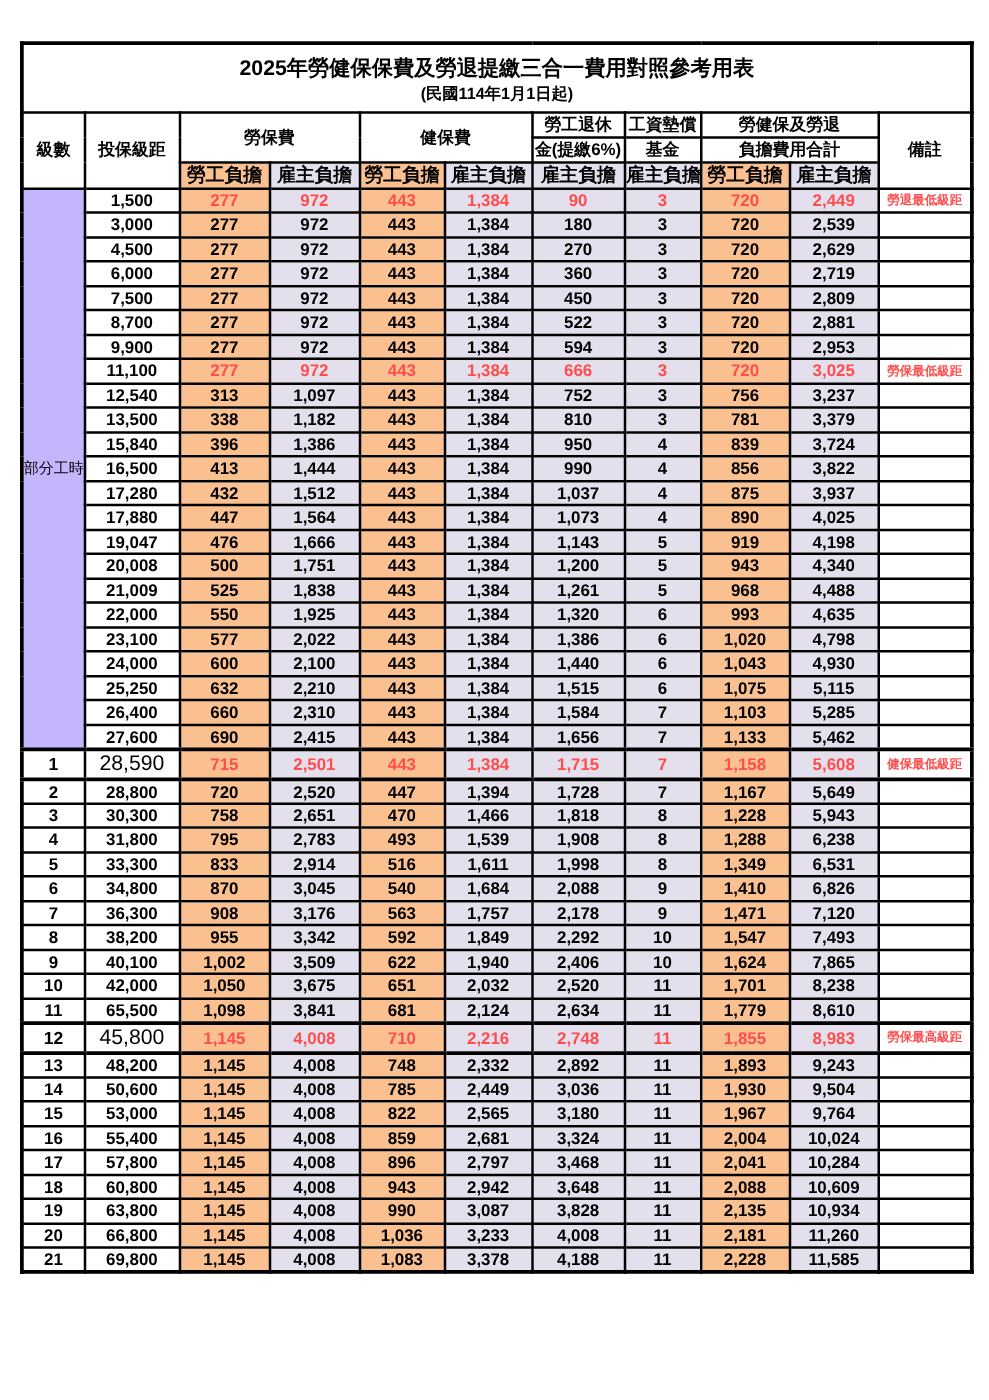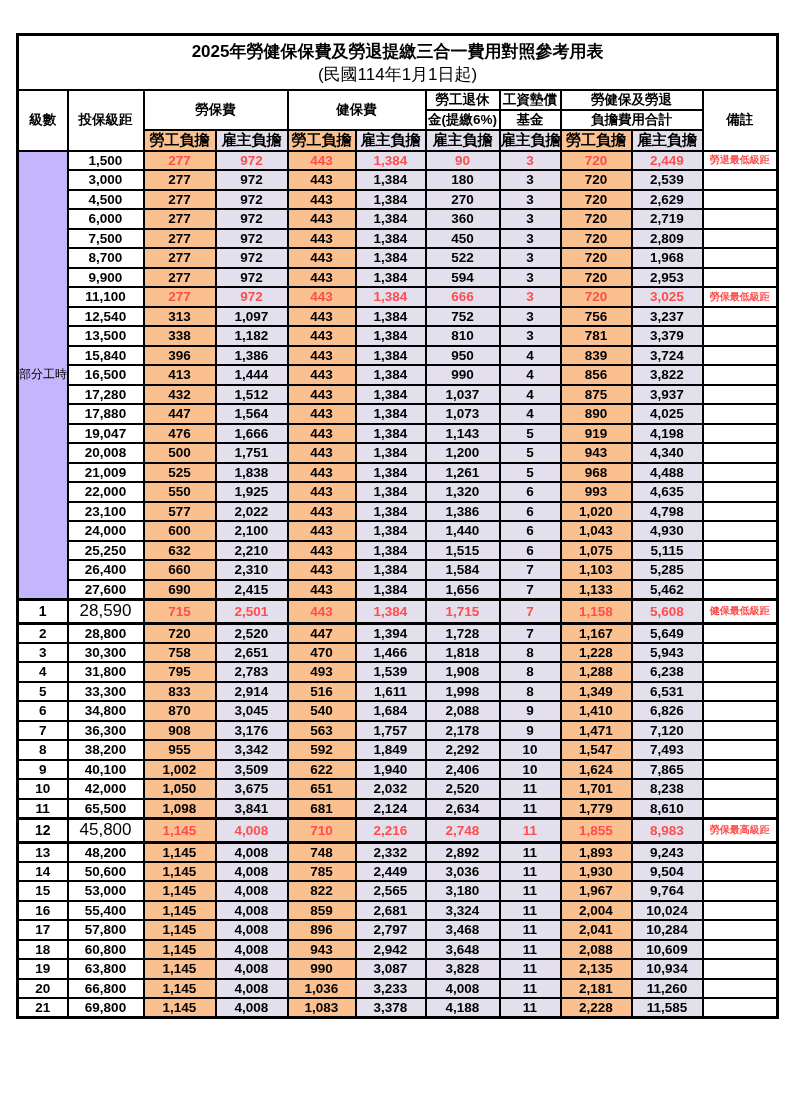--- a/index.html
+++ b/index.html
@@ -21,21 +21,21 @@
   .fee-table th, .fee-table td {
     border:2px solid #000;
     text-align:center;
     vertical-align:middle;
     padding:0;
     overflow:hidden;
     white-space:nowrap;
   }
   .title-cell { height:55px; background:#fff; }
   .title-line { font-size:17px; font-weight:700; line-height:1.5; }
-  .subtitle-line { font-size:17px; font-weight:400; line-height:1.2; }
+  .subtitle-line { font-size:13px; font-weight:700; line-height:1.2; }
   thead th { font-size:13.5px; font-weight:700; background:#fff; }
   tr.hgroup th { height:20px; }
   tr.hsub th { height:19px; font-size:15px; }
   .c-emp { background:#FAC090; }
   .c-er  { background:#E4DFEC; }
   tbody td { height:19.5px; font-size:13.5px; font-weight:600; }
   td.c-level { background:#fff; }
   td.c-bracket { background:#fff; }
   td.c-remark { background:#fff; font-size:10px; font-weight:700; color:#FF4D4D; }
   td.part-time { font-size:12px; font-weight:400; background:#c4b5fd; }
@@ -159,21 +159,21 @@
         </tr>
         <tr>
           <td class="c-bracket">8,700</td>
           <td class="c-emp">277</td>
           <td class="c-er">972</td>
           <td class="c-emp">443</td>
           <td class="c-er">1,384</td>
           <td class="c-er">522</td>
           <td class="c-er">3</td>
           <td class="c-emp">720</td>
-          <td class="c-er">1,968</td>
+          <td class="c-er">2,881</td>
           <td class="c-remark"></td>
         </tr>
         <tr>
           <td class="c-bracket">9,900</td>
           <td class="c-emp">277</td>
           <td class="c-er">972</td>
           <td class="c-emp">443</td>
           <td class="c-er">1,384</td>
           <td class="c-er">594</td>
           <td class="c-er">3</td>

